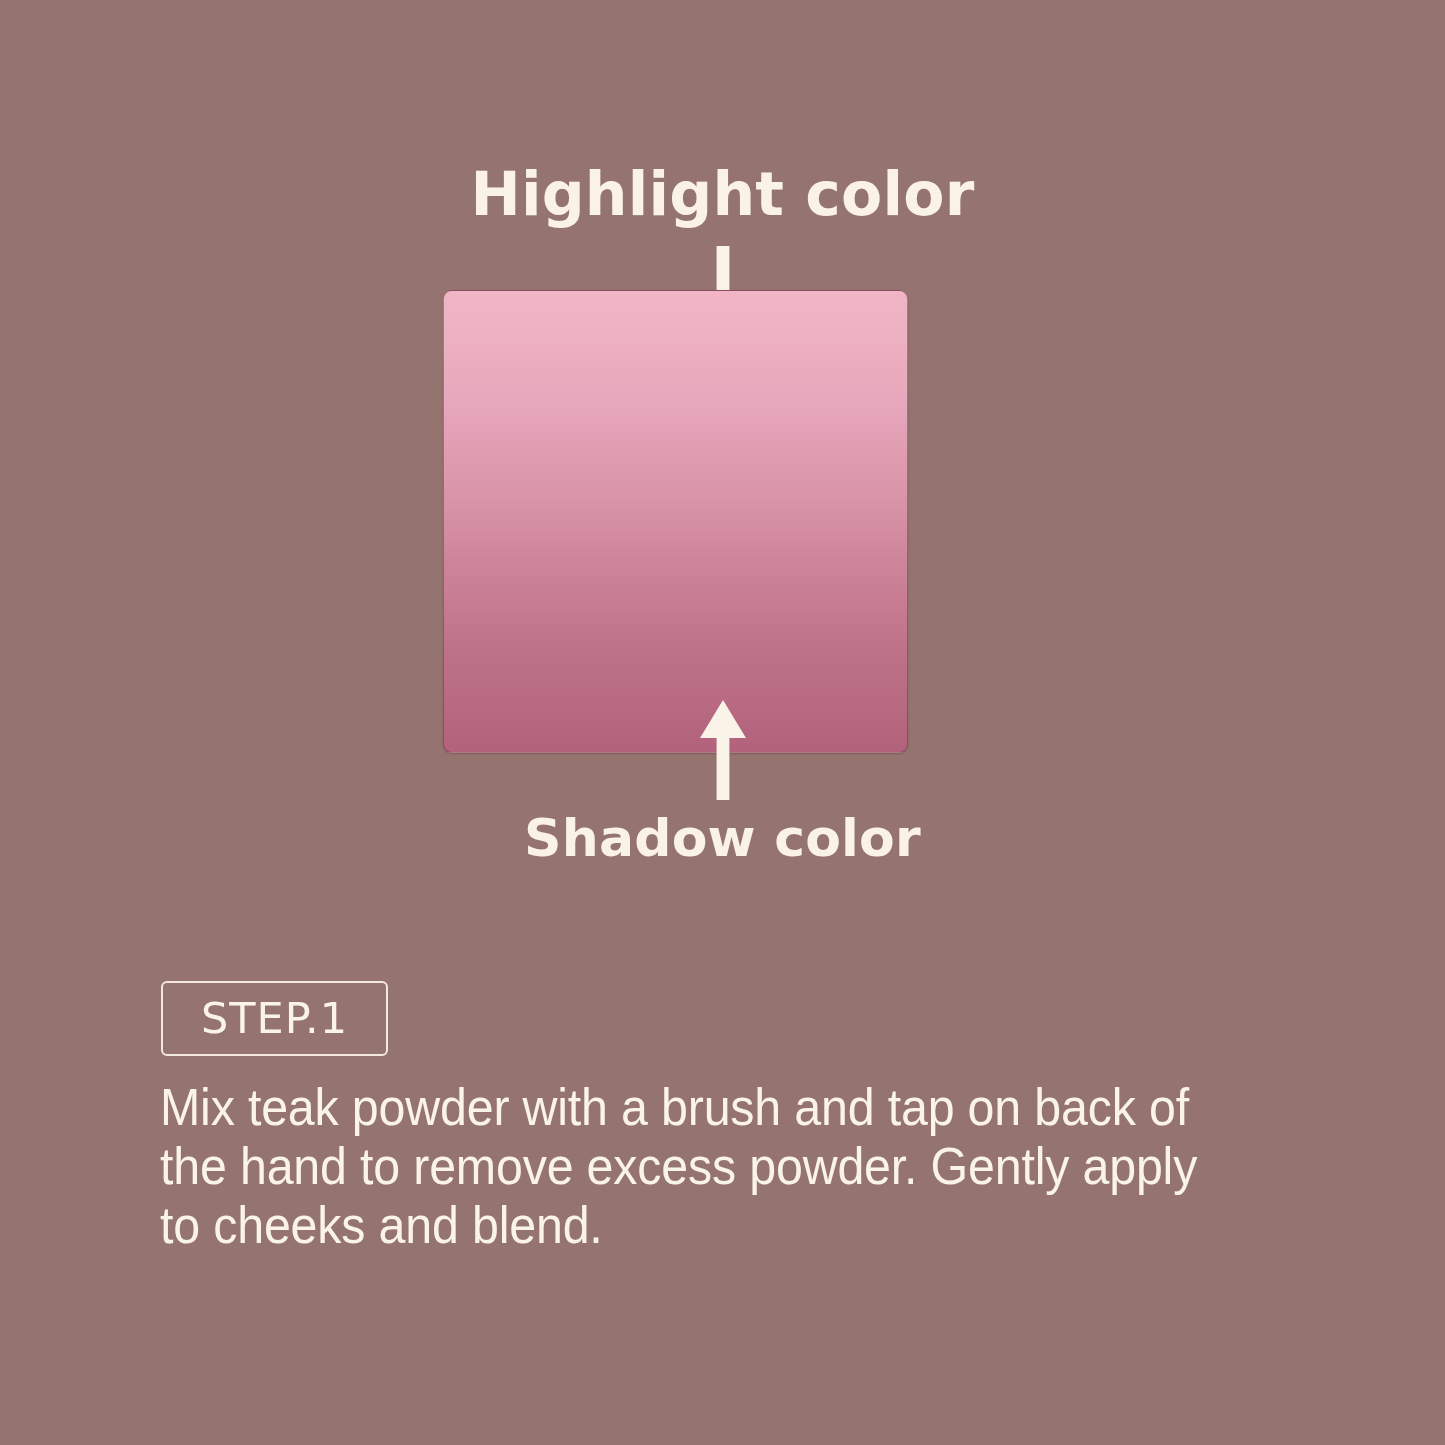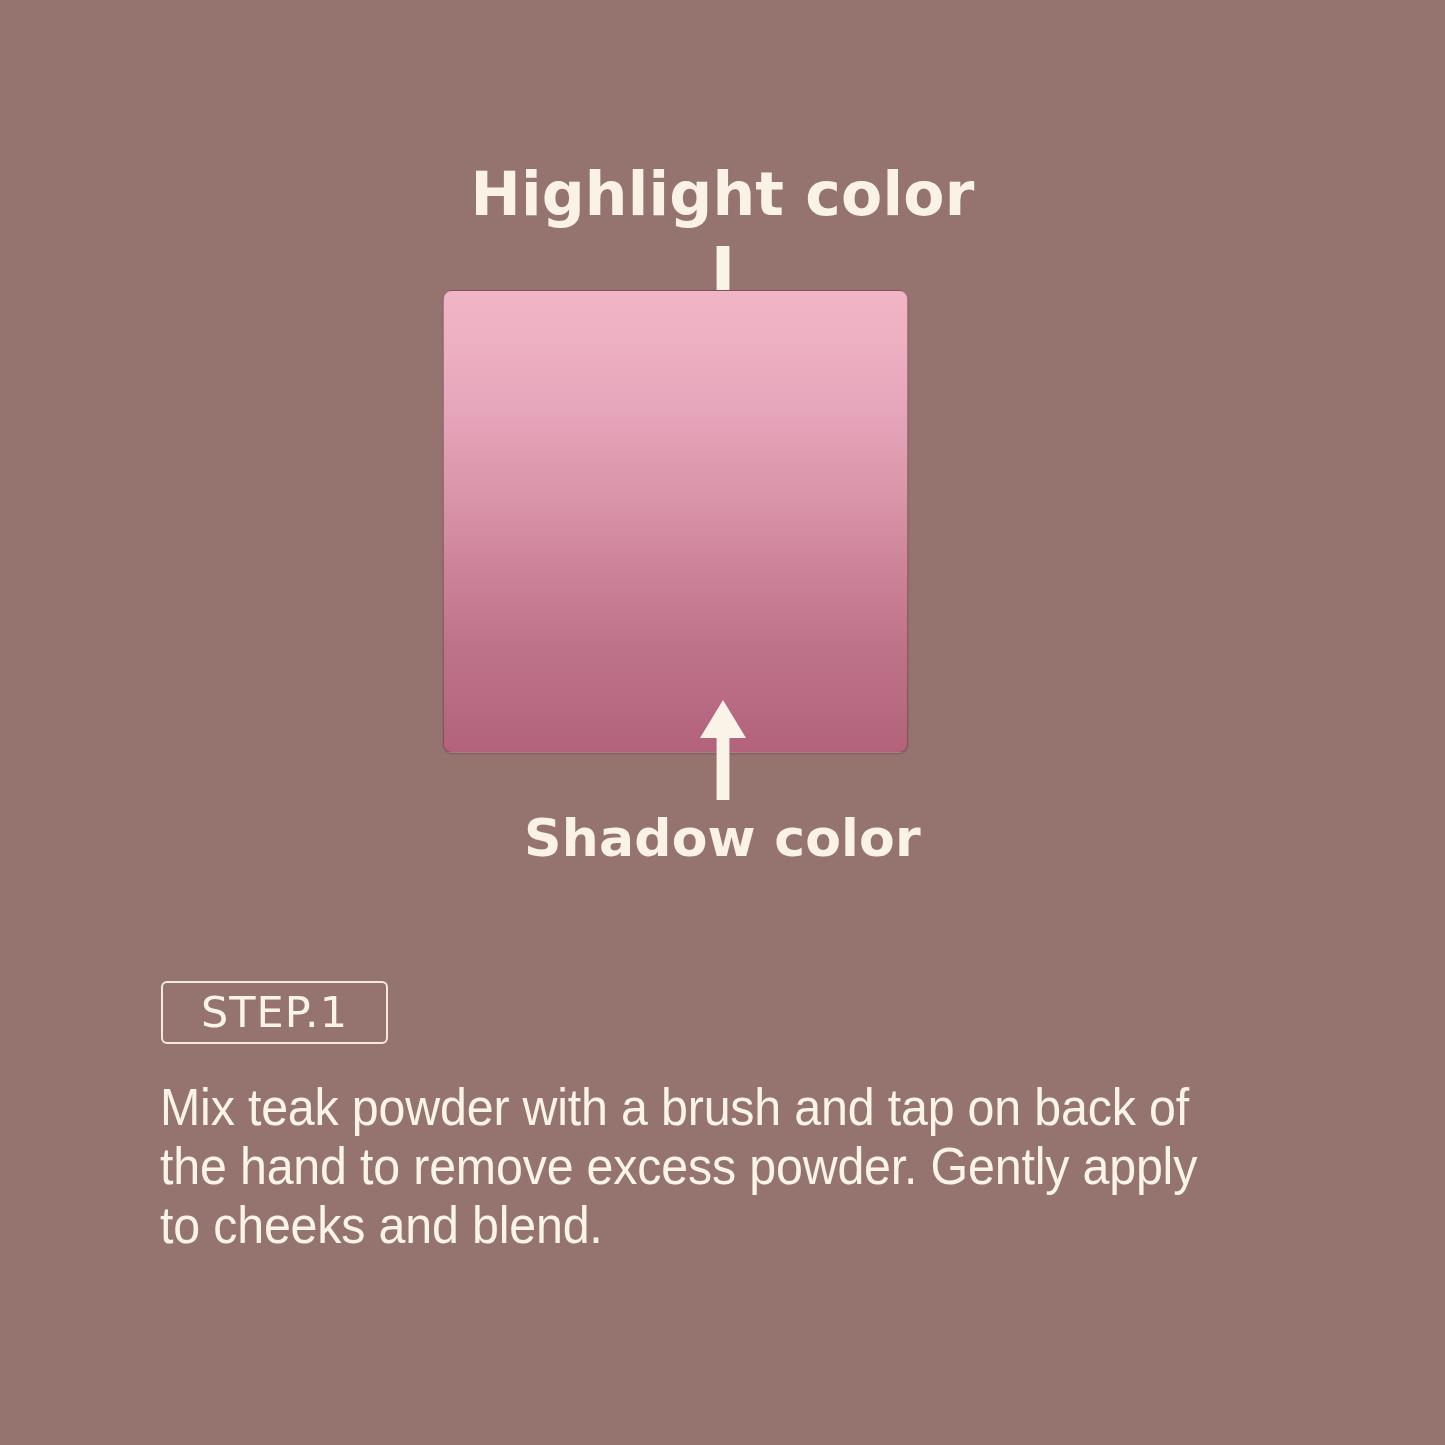--- a/index.html
+++ b/index.html
@@ -91,21 +91,21 @@
     border: 1px solid rgba(90, 52, 56, 0.45);
     box-shadow: 0 1px 2px rgba(60, 35, 38, 0.28);
   }
 
   
   #step-badge {
     position: absolute;
     left: 161px;
     top: 981px;
     width: 227px;
-    height: 63px;
+    height: 75px;
     border: 2px solid #f3e9dc;
     border-radius: 6px;
     display: flex;
     align-items: center;
     justify-content: center;
   }
 
   #step-badge-label {
     color: #faf3e7;
     font-family: "DejaVu Sans", sans-serif;

